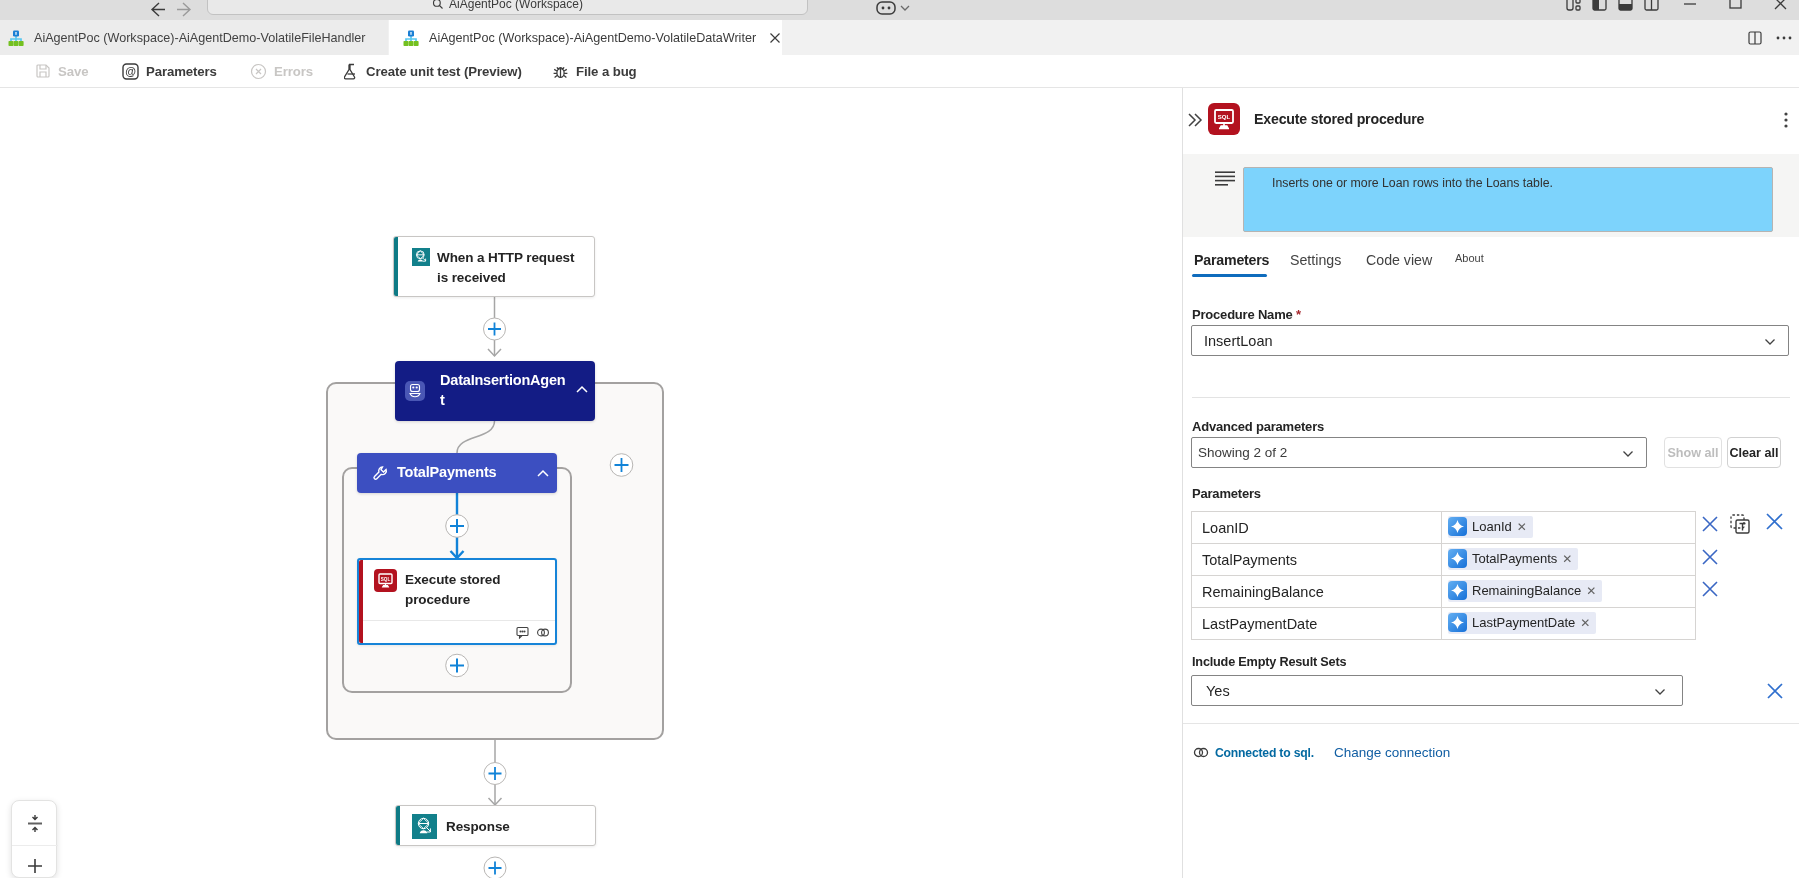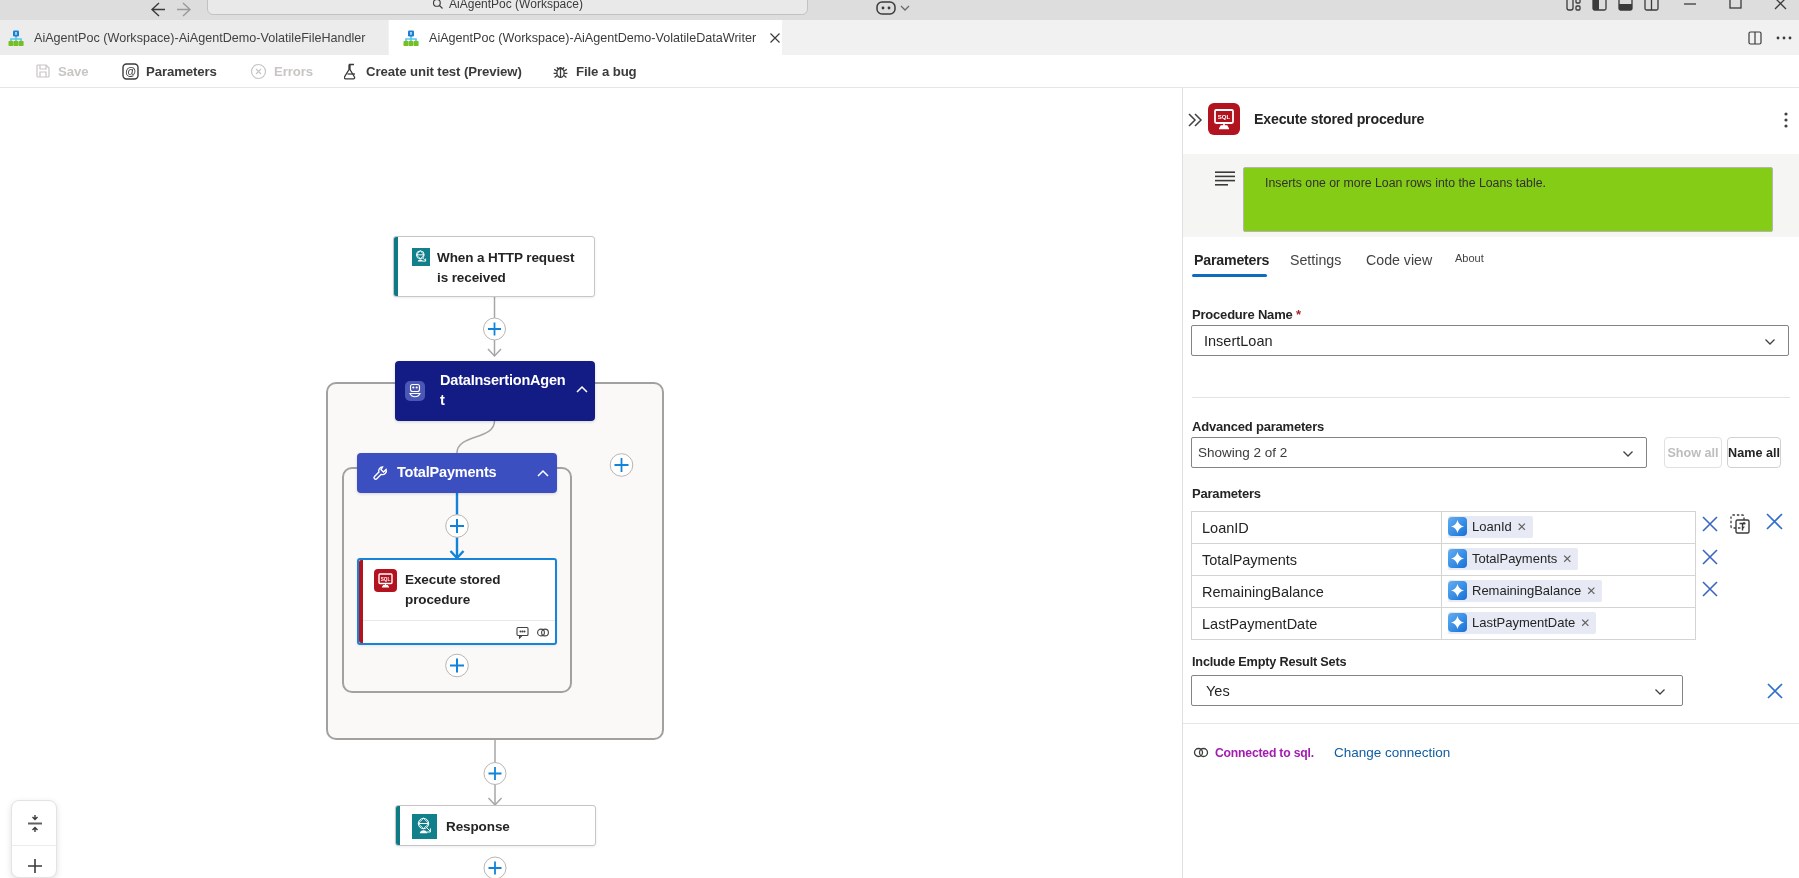--- a/index.html
+++ b/index.html
@@ -301,22 +301,22 @@
       <circle cx="2" cy="14" r="1.6" fill="#424242"></circle>
     </svg>
 
   <div class="abs" style="left:0;top:66px;width:617px;height:83px;background:#f5f5f4">
     <svg class="abs" style="left:32px;top:17px" width="20" height="15" viewBox="0 0 20 15" stroke="#3b3b3b" stroke-width="1.6">
       <line x1="0" y1="1.2" x2="20" y2="1.2"></line>
         <line x1="0" y1="5.4" x2="20" y2="5.4"></line>
       <line x1="0" y1="9.6" x2="20" y2="9.6"></line>
         <line x1="0" y1="13.8" x2="13" y2="13.8"></line>
     </svg>
-    <div class="abs" style="left:60px;top:13px;width:530px;height:65px;background:#84cc16;border:1px solid #b6b4b2;border-radius:2px;
-      font-size:12.3px;color:#323130;padding:8px 21px">Inserts one or more Loan rows into the Loans table.</div>
+    <div class="abs" style="left:60px;top:13px;width:530px;height:65px;background:#7dd3fc;border:1px solid #b6b4b2;border-radius:2px;
+      font-size:12.3px;color:#323130;padding:8px 28px">Inserts one or more Loan rows into the Loans table.</div>
   </div>
 
   <div class="abs" style="left:11px;top:164px;font-size:14.2px;font-weight:700;color:#242424;letter-spacing:-0.2px">Parameters</div>
   <div class="abs" style="left:107px;top:164px;font-size:14.2px;color:#424242">Settings</div>
   <div class="abs" style="left:183px;top:164px;font-size:14.2px;color:#424242">Code view</div>
   <div class="abs" style="left:272px;top:164px;font-size:11px;color:#424242">About</div>
   <div class="abs" style="left:9px;top:186px;width:75px;height:3px;background:#0f6cbd;border-radius:2px"></div>
 
   <div class="abs plabel" style="left:9px;top:219px">Procedure Name <span style="color:#a4262c">*</span></div>
   <div class="pinput" style="left:8px;top:237px;width:598px;height:31px;padding-left:12px">InsertLoan
@@ -327,21 +327,21 @@
 
   <div class="abs" style="left:9px;top:309px;width:598px;height:1px;background:#e3e3e3"></div>
 
   <div class="abs plabel" style="left:9px;top:331px">Advanced parameters</div>
   <div class="pinput" style="left:8px;top:349px;width:456px;height:31px;padding-left:6px;color:#3b3b3b;font-size:13.5px">Showing 2 of 2
     <svg class="chev" style="left:430px;top:10px" viewBox="0 0 12 12">
         <path d="M1.5 3.5 L6 8 L10.5 3.5" stroke="#424242" stroke-width="1.3" fill="none"></path>
       </svg>
   </div>
   <div class="btn" style="left:481px;top:349px;width:58px;height:31px;border-color:#e1e1e1;color:#bdbdbd">Show all</div>
-  <div class="btn" style="left:544px;top:349px;width:54px;height:31px">Name all</div>
+  <div class="btn" style="left:544px;top:349px;width:54px;height:31px">Clear all</div>
 
   <div class="abs plabel" style="left:9px;top:398px">Parameters</div>
 
   <table id="ptable">
     <tbody>
         <tr>
       <td style="width:250px;padding-left:10px">LoanID</td>
       <td style="width:254px;padding-left:6px"><span class="pill"><svg width="19" height="19" viewBox="0 0 19 19">
                 <defs>
                   <linearGradient id="g1" x1="0" y1="0" x2="1" y2="1">
@@ -404,15 +404,15 @@
   <svg class="abs" style="left:583px;top:594px" width="18" height="18" viewBox="0 0 18 18">
       <path d="M2 2 L16 16 M16 2 L2 16" stroke="#2f6fce" stroke-width="1.7"></path>
     </svg>
 
   <div class="abs" style="left:0;top:635px;width:617px;height:1px;background:#e5e5e5"></div>
 
   <svg class="abs" style="left:10px;top:657px" width="16" height="15" viewBox="0 0 16 15" fill="none" stroke="#3b3b3b" stroke-width="1.3">
     <circle cx="5.5" cy="7.5" r="4"></circle>
       <circle cx="10.5" cy="7.5" r="4"></circle>
   </svg>
-  <div class="abs" style="left:32px;top:658px;font-size:12.2px;font-weight:700;color:#a21caf;letter-spacing:-0.2px">Connected to sql.</div>
+  <div class="abs" style="left:32px;top:658px;font-size:12.2px;font-weight:700;color:#0369a1;letter-spacing:-0.2px">Connected to sql.</div>
   <div class="abs" style="left:151px;top:657px;font-size:13.5px;color:#115ea3">Change connection</div>
 </div>
 
 </body></html>

